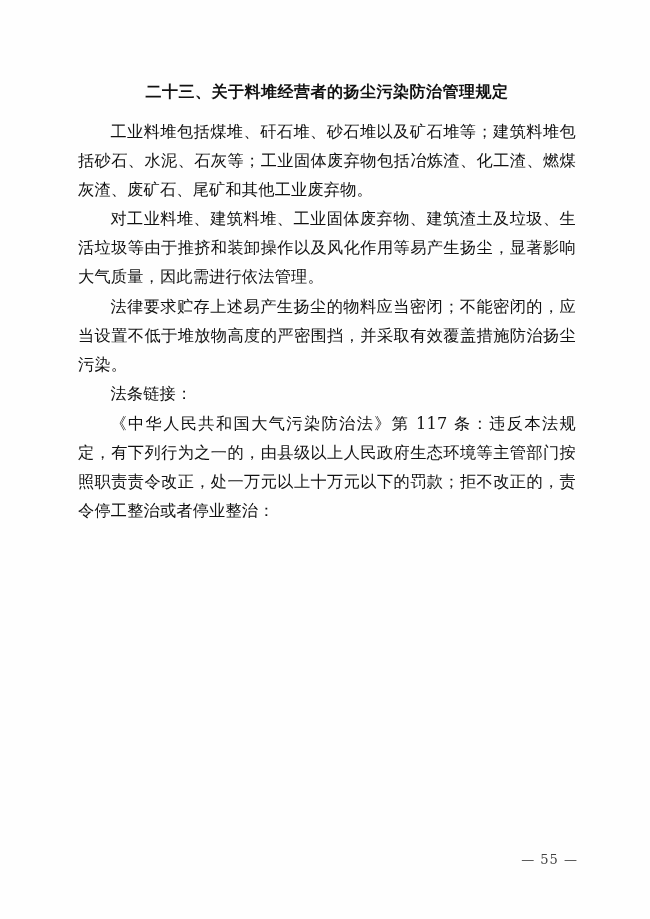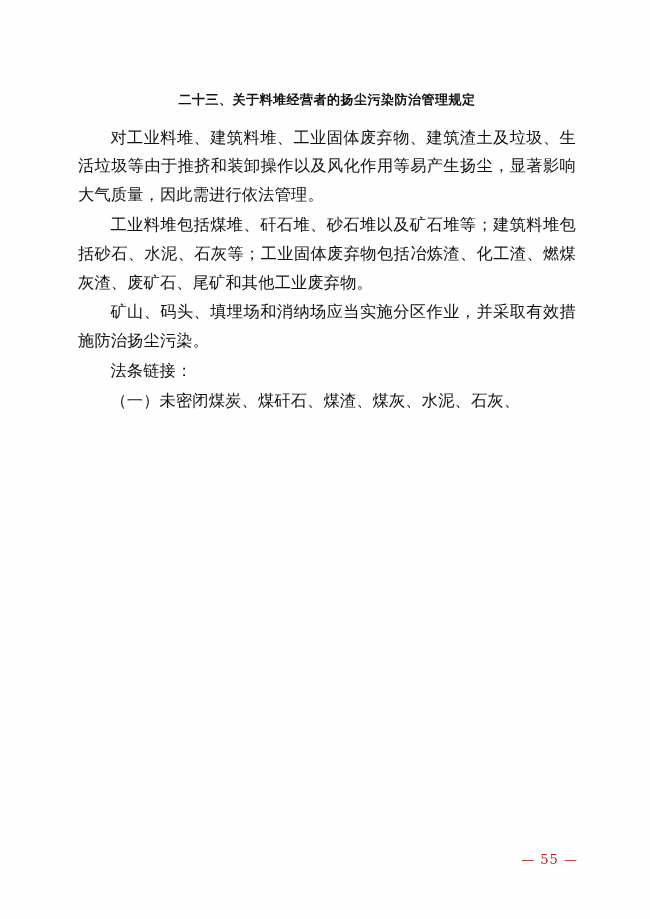--- a/index.html
+++ b/index.html
@@ -23,25 +23,25 @@
     height: 919px;
     background: #fefefe;
   }
   .content {
     position: absolute;
     left: 78px;
     top: 78px;
     width: 498px;
   }
   .doc-title {
-    font-size: 13px;
+    font-size: 16px;
     font-weight: bold;
     text-align: center;
     letter-spacing: 0.5px;
-    margin: 12px 0 14px 0;
+    margin: 2px 0 14px 0;
     line-height: 1.5;
     font-family: "DejaVu Serif", "Liberation Serif", serif;
   }
   p.para {
     font-size: 16.2px;
     line-height: 1.78;
     margin: 0 0 1px 0;
     text-indent: 2em;
     text-align: justify;
     text-justify: inter-ideograph;
@@ -50,33 +50,33 @@
   p.para.bold {
     font-weight: normal;
     text-indent: 2em;
   }
   .footer {
     position: absolute;
     right: 72px;
     bottom: 52px;
     font-size: 13px;
     letter-spacing: 1px;
-    color: #b91c1c;
+    color: #404040;
     font-family: "DejaVu Serif", "Liberation Serif", serif;
     margin-top: 48px;
   }
 </style>
 </head>
 <body>
 
 <div class="page">
   <div class="content">
     <h1 class="doc-title">二十三、关于料堆经营者的扬尘污染防治管理规定</h1>
 
+    <p class="para">工业料堆包括煤堆、矸石堆、砂石堆以及矿石堆等；建筑料堆包括砂石、水泥、石灰等；工业固体废弃物包括冶炼渣、化工渣、燃煤灰渣、废矿石、尾矿和其他工业废弃物。</p>
     <p class="para">对工业料堆、建筑料堆、工业固体废弃物、建筑渣土及垃圾、生活垃圾等由于推挤和装卸操作以及风化作用等易产生扬尘，显著影响大气质量，因此需进行依法管理。</p>
-    <p class="para">工业料堆包括煤堆、矸石堆、砂石堆以及矿石堆等；建筑料堆包括砂石、水泥、石灰等；工业固体废弃物包括冶炼渣、化工渣、燃煤灰渣、废矿石、尾矿和其他工业废弃物。</p>
-    <p class="para">矿山、码头、填埋场和消纳场应当实施分区作业，并采取有效措施防治扬尘污染。</p>
+    <p class="para">法律要求贮存上述易产生扬尘的物料应当密闭；不能密闭的，应当设置不低于堆放物高度的严密围挡，并采取有效覆盖措施防治扬尘污染。</p>
     <p class="para bold">法条链接：</p>
-    <p class="para">（一）未密闭煤炭、煤矸石、煤渣、煤灰、水泥、石灰、</p>
+    <p class="para">《中华人民共和国大气污染防治法》第 117 条：违反本法规定，有下列行为之一的，由县级以上人民政府生态环境等主管部门按照职责责令改正，处一万元以上十万元以下的罚款；拒不改正的，责令停工整治或者停业整治：</p>
   </div>
 
   <div class="footer">— 55 —</div>
 </div>
 
 </body></html>

